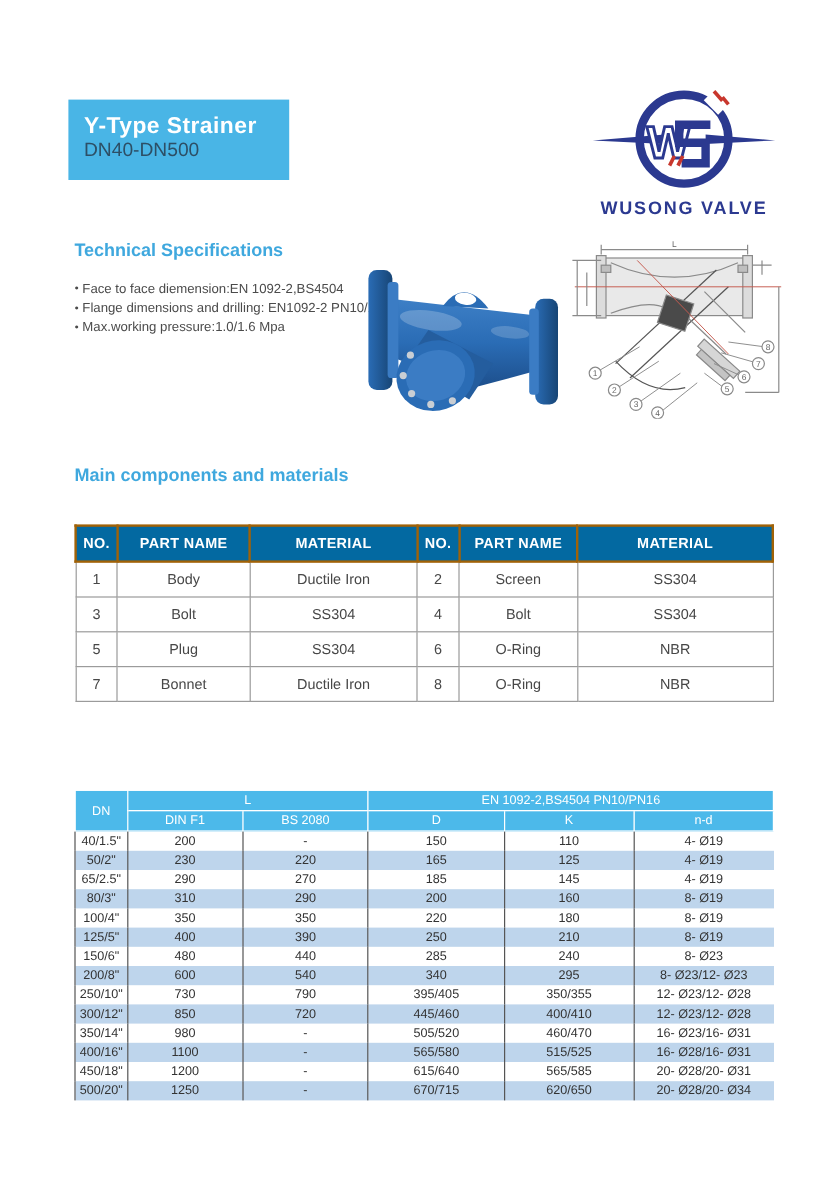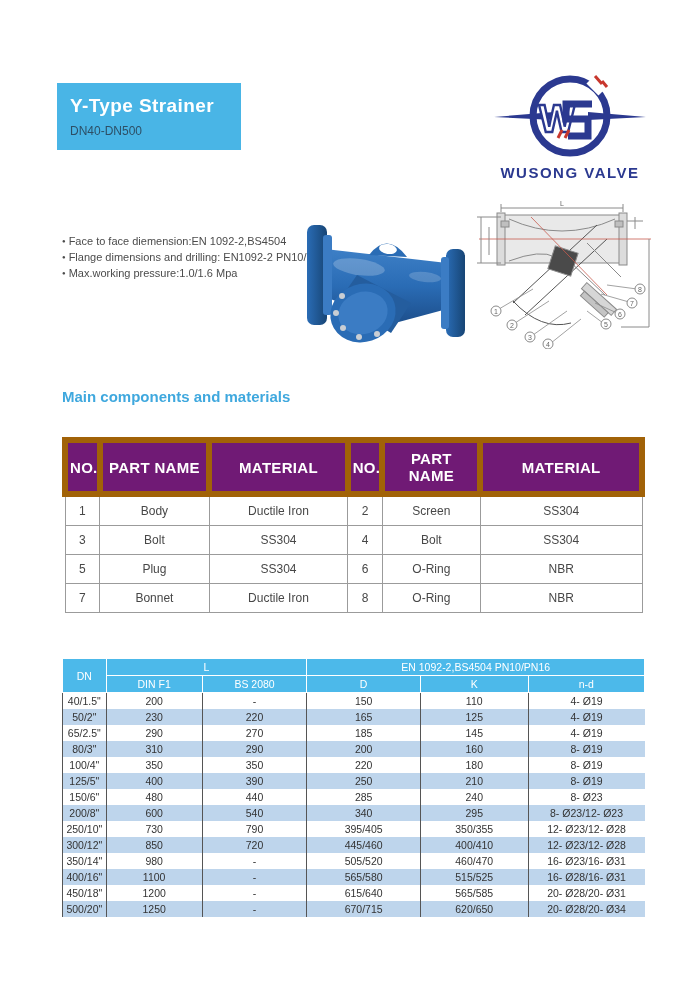--- a/index.html
+++ b/index.html
@@ -12,21 +12,21 @@
 
   
   .title-box {
     position:absolute; left:57px; top:83px; width:184px; height:67px;
     background:#49B5E6; padding:12px 0 12px 13px;
   }
   .title-box .title {
     color:#ffffff; font-size:19px; font-weight:700; letter-spacing:0.4px;
   }
   .title-box .subtitle {
-    color:#2d4f66; font-size:12px; margin-top:7px;
+    color:#2d4f66; font-size:16px; 
   }
   .logo { position:absolute; left:492px; top:70px; width:156px; height:118px; }
 
   
   .section-heading {
     position:absolute; left:62px; color:#3FA8DE; font-size:15px; font-weight:600;
   }
 
   
   .spec-list { position:absolute; left:62px; top:233px; list-style:none; }
@@ -39,22 +39,22 @@
 
   .photo-fig { position:absolute; left:299px; top:197px; width:173px; height:154px; }
   .diagram-fig { position:absolute; left:471px; top:199px; width:188px; height:150px; }
 
   
   .comp-table {
     position:absolute; left:62px; top:437px; width:583px;
     border-collapse:collapse; table-layout:fixed;
   }
   .comp-table th {
-    background:#701a75; color:#ffffff; font-size:15px; font-weight:700;
-    letter-spacing:0.3px; padding:7px 2px; border:6px solid #a16207; text-align:center;
+    background:#0369a1; color:#ffffff; font-size:12px; font-weight:700;
+    letter-spacing:0.3px; padding:7px 2px; border:2px solid #a16207; text-align:center;
   }
   .comp-table td {
     font-size:12px; color:#474747; text-align:center; padding:7px 2px;
     border:1px solid #9b9b9b; background:#ffffff;
   }
 
   
   .dim-table {
     position:absolute; left:62px; top:658px; width:583px;
     border-collapse:collapse; table-layout:fixed;
@@ -96,20 +96,21 @@
 
       <text x="47" y="62" font-size="38" font-weight="bold" fill="#ffffff" stroke="#2B3990" stroke-width="2.4" font-family="Liberation Sans, sans-serif">W</text>
 
       <path d="M 100 34 L 74 34 L 74 49 L 96 49 L 96 66 L 76 66" fill="none" stroke="#2B3990" stroke-width="7"></path>
       <line x1="70" y1="60" x2="66" y2="68" stroke="#C8372D" stroke-width="3"></line>
       <line x1="77" y1="60" x2="73" y2="68" stroke="#C8372D" stroke-width="3"></line>
     </g>
     <text x="78" y="108" text-anchor="middle" font-size="15" font-weight="bold" fill="#2B3990" letter-spacing="1.5" font-family="Liberation Sans, sans-serif">WUSONG VALVE</text>
   </svg>
 
+  <div class="section-heading" style="top:200px;">Technical Specifications</div>
   <ul class="spec-list">
     <li>Face to face diemension:EN 1092-2,BS4504</li>
     <li>Flange dimensions and drilling: EN1092-2 PN10/16</li>
     <li>Max.working pressure:1.0/1.6 Mpa</li>
   </ul>
 
   <svg class="photo-fig" viewBox="0 0 173 154">
     <defs>
       <linearGradient id="bodyGrad" x1="0" y1="0" x2="0" y2="1">
         <stop offset="0" stop-color="#3d7fc6"></stop>

